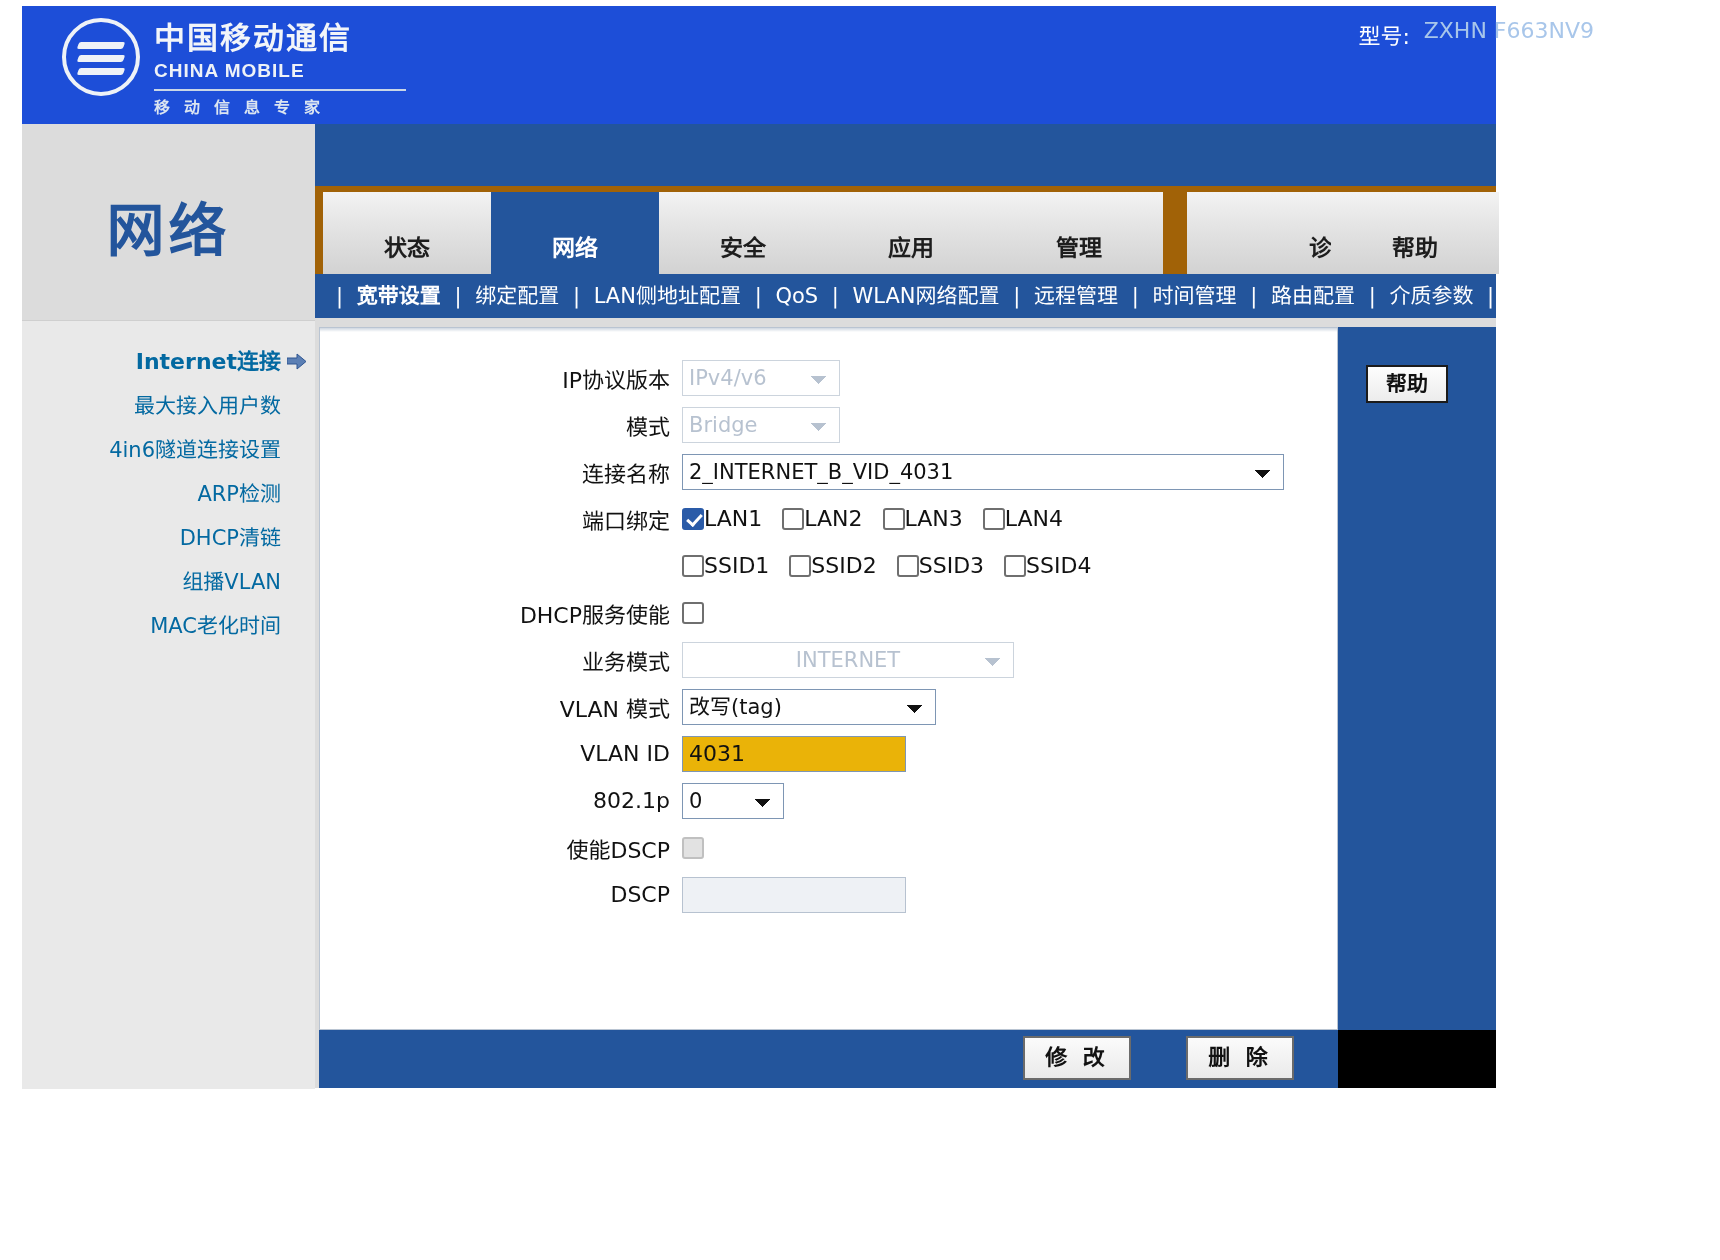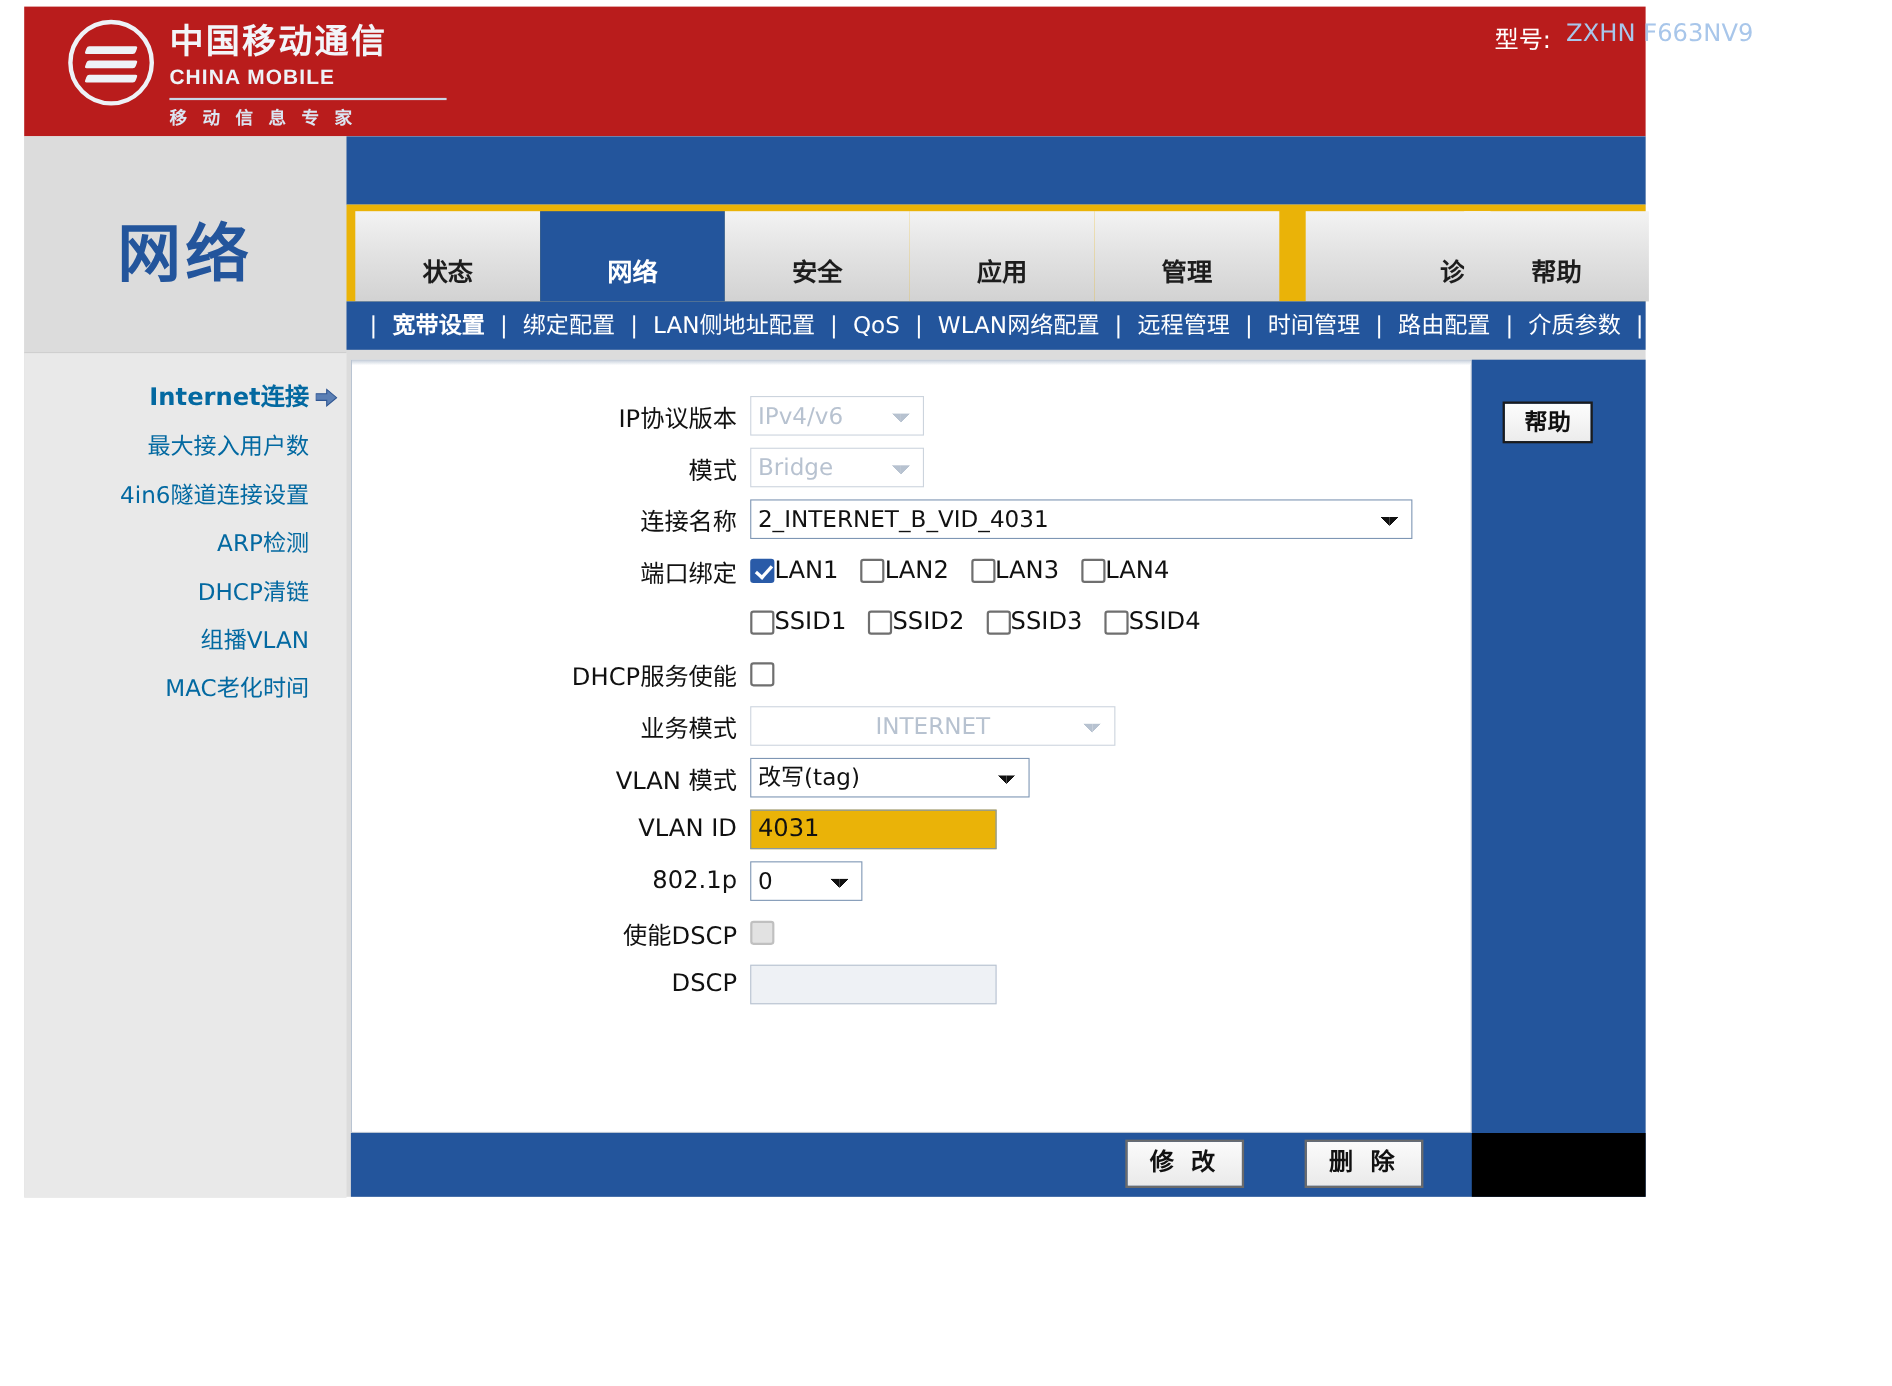--- a/index.html
+++ b/index.html
@@ -9,21 +9,21 @@
     background:#ffffff;
     font-family:"Liberation Sans","DejaVu Sans",sans-serif;
     -webkit-font-smoothing:antialiased;
     overflow:hidden;
   }
   .page{position:relative;width:1720px;height:1260px;background:#ffffff;}
 
   
   .logo-bar{
     position:absolute;left:22px;top:6px;width:1474px;height:118px;
-    background:#b91c1c;
+    background:#1d4ed8;
   }
   .logo-wrap{
     position:absolute;left:40px;top:12px;
     display:flex;align-items:flex-start;gap:14px;
   }
   .cm-mark{
     width:78px;height:78px;border-radius:50%;
     border:4px solid #eef2f7;box-sizing:border-box;
     position:relative;flex:none;
   }
@@ -105,21 +105,21 @@
   .logout{
     position:absolute;right:22px;top:18px;
     font-family:"DejaVu Sans","Liberation Sans",sans-serif;
     font-size:22px;color:#ffffff;text-decoration:underline;
     cursor:pointer;white-space:nowrap;
   }
 
   
   .tabbar{
     position:absolute;left:315px;top:186px;width:1181px;height:88px;
-    background:#eab308;
+    background:#a16207;
   }
   .tab{
     position:absolute;top:6px;height:82px;width:168px;
     background:linear-gradient(180deg,#f3f3f3 0%,#e2e2e2 48%,#d2d2d2 100%);
     box-sizing:border-box;
     text-align:center;
     font-family:"DejaVu Sans","Liberation Sans",sans-serif;
     font-size:23px;font-weight:bold;color:#1d1d1d;
     line-height:112px;
     cursor:pointer;

